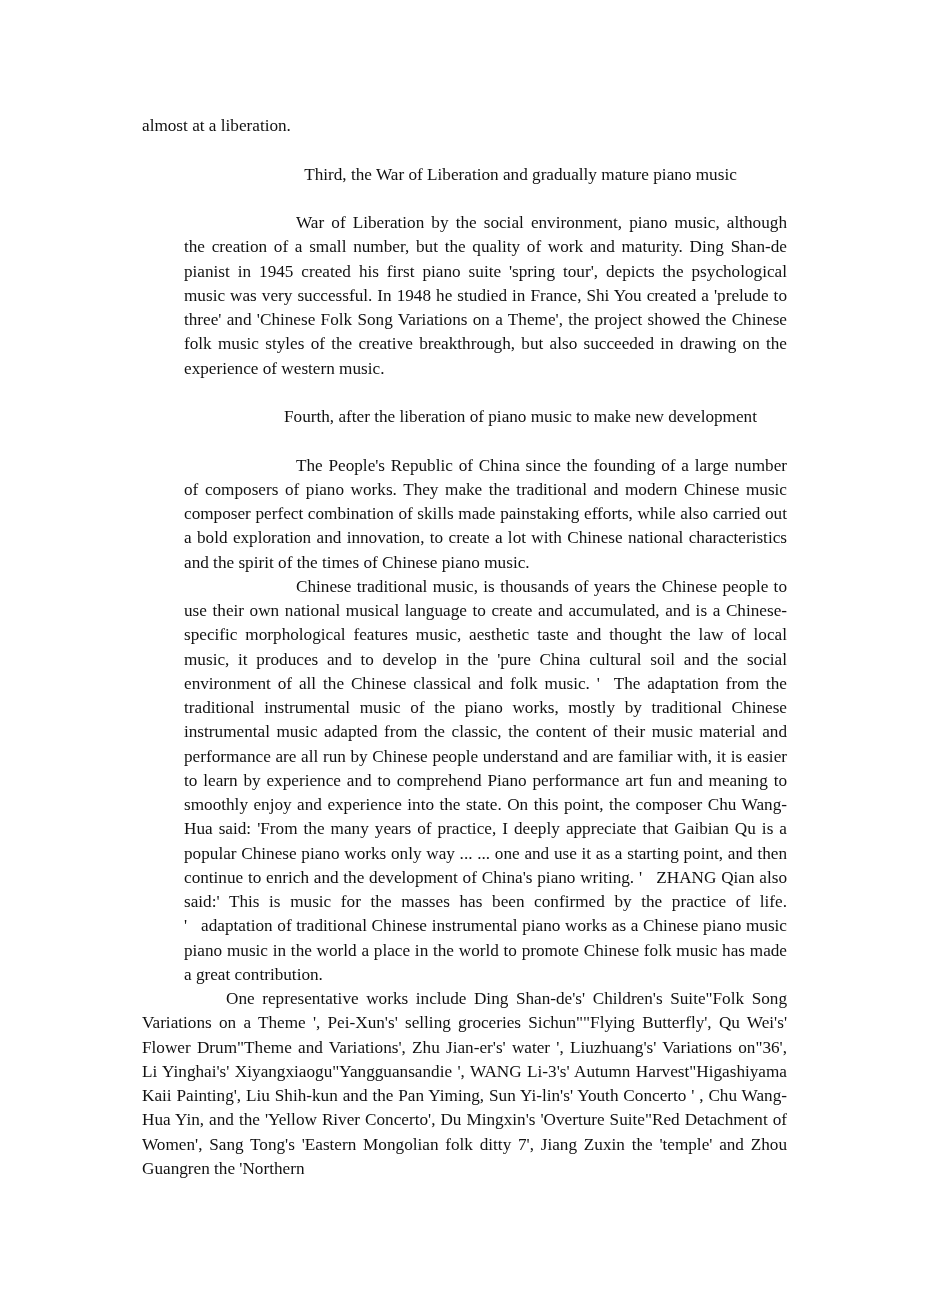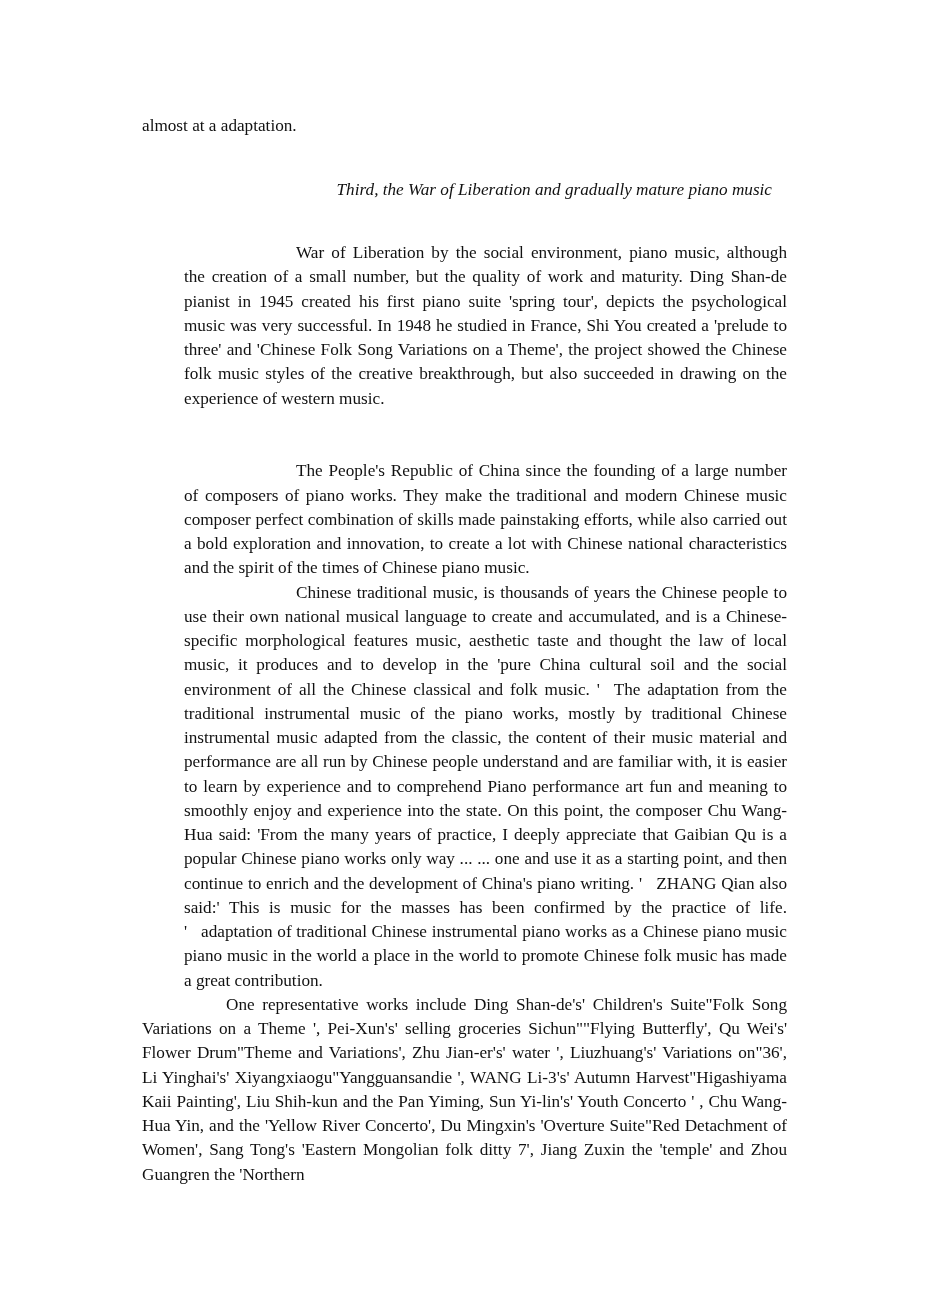--- a/index.html
+++ b/index.html
@@ -22,46 +22,46 @@
     font-size: 17.2px;
     line-height: 24.25px;
     color: #111111;
   }
   .p {
     margin: 0;
     text-align: justify;
   }
   .p.last-left { text-align: left; }
   .heading {
-    margin: 15px;
+    margin: 0;
     padding-left: 112px;
-    text-align: right;
-    font-style: italic;
+    text-align: center;
   }
   .indent-big { text-indent: 112px; margin-left: 42px; }
   .indent-small { text-indent: 84px; font-family: Liberation Serif, serif; }
   .gap { height: 24.25px; }
 </style>
 </head>
 <body>
 
 <div class="page">
 
-  <p class="p last-left">almost at a adaptation.</p>
+  <p class="p last-left">almost at a liberation.</p>
 
   <div class="gap"></div>
 
   <p class="heading">Third, the War of Liberation and gradually mature piano music</p>
 
   <div class="gap"></div>
 
   <p class="p indent-big">War of Liberation by the social environment, piano music, although the creation of a small number, but the quality of work and maturity. Ding Shan-de pianist in 1945 created his first piano suite 'spring tour', depicts the psychological music was very successful. In 1948 he studied in France, Shi You created a 'prelude to three' and 'Chinese Folk Song Variations on a Theme', the project showed the Chinese folk music styles of the creative breakthrough, but also succeeded in drawing on the experience of western music.</p>
 
   <div class="gap"></div>
 
+  <p class="heading">Fourth, after the liberation of piano music to make new development</p>
 
   <div class="gap"></div>
 
   <p class="p indent-big">The People's Republic of China since the founding of a large number of composers of piano works. They make the traditional and modern Chinese music composer perfect combination of skills made painstaking efforts, while also carried out a bold exploration and innovation, to create a lot with Chinese national characteristics and the spirit of the times of Chinese piano music.</p>
 
   <p class="p indent-big">Chinese traditional music, is thousands of years the Chinese people to use their own national musical language to create and accumulated, and is a Chinese-specific morphological features music, aesthetic taste and thought the law of local music, it produces and to develop in the 'pure China cultural soil and the social environment of all the Chinese classical and folk music. '&nbsp;&nbsp;The adaptation from the traditional instrumental music of the piano works, mostly by traditional Chinese instrumental music adapted from the classic, the content of their music material and performance are all run by Chinese people understand and are familiar with, it is easier to learn by experience and to comprehend Piano performance art fun and meaning to smoothly enjoy and experience into the state. On this point, the composer Chu Wang-Hua said: 'From the many years of practice, I deeply appreciate that Gaibian Qu is a popular Chinese piano works only way ... ... one and use it as a starting point, and then continue to enrich and the development of China's piano writing. '&nbsp;&nbsp;&nbsp;ZHANG Qian also said:' This is music for the masses has been confirmed by the practice of life. '&nbsp;&nbsp;&nbsp;adaptation of traditional Chinese instrumental piano works as a Chinese piano music piano music in the world a place in the world to promote Chinese folk music has made a great contribution.</p>
 
   <p class="p indent-small">One representative works include Ding Shan-de's' Children's Suite"Folk Song Variations on a Theme ', Pei-Xun's' selling groceries Sichun""Flying Butterfly', Qu Wei's' Flower Drum"Theme and Variations', Zhu Jian-er's' water ', Liuzhuang's' Variations on"36', Li Yinghai's' Xiyangxiaogu"Yangguansandie ', WANG Li-3's' Autumn Harvest"Higashiyama Kaii Painting', Liu Shih-kun and the Pan Yiming, Sun Yi-lin's' Youth Concerto ' , Chu Wang-Hua Yin, and the 'Yellow River Concerto', Du Mingxin's 'Overture Suite"Red Detachment of Women', Sang Tong's 'Eastern Mongolian folk ditty 7', Jiang Zuxin the 'temple' and Zhou Guangren the 'Northern</p>
 
 </div>

